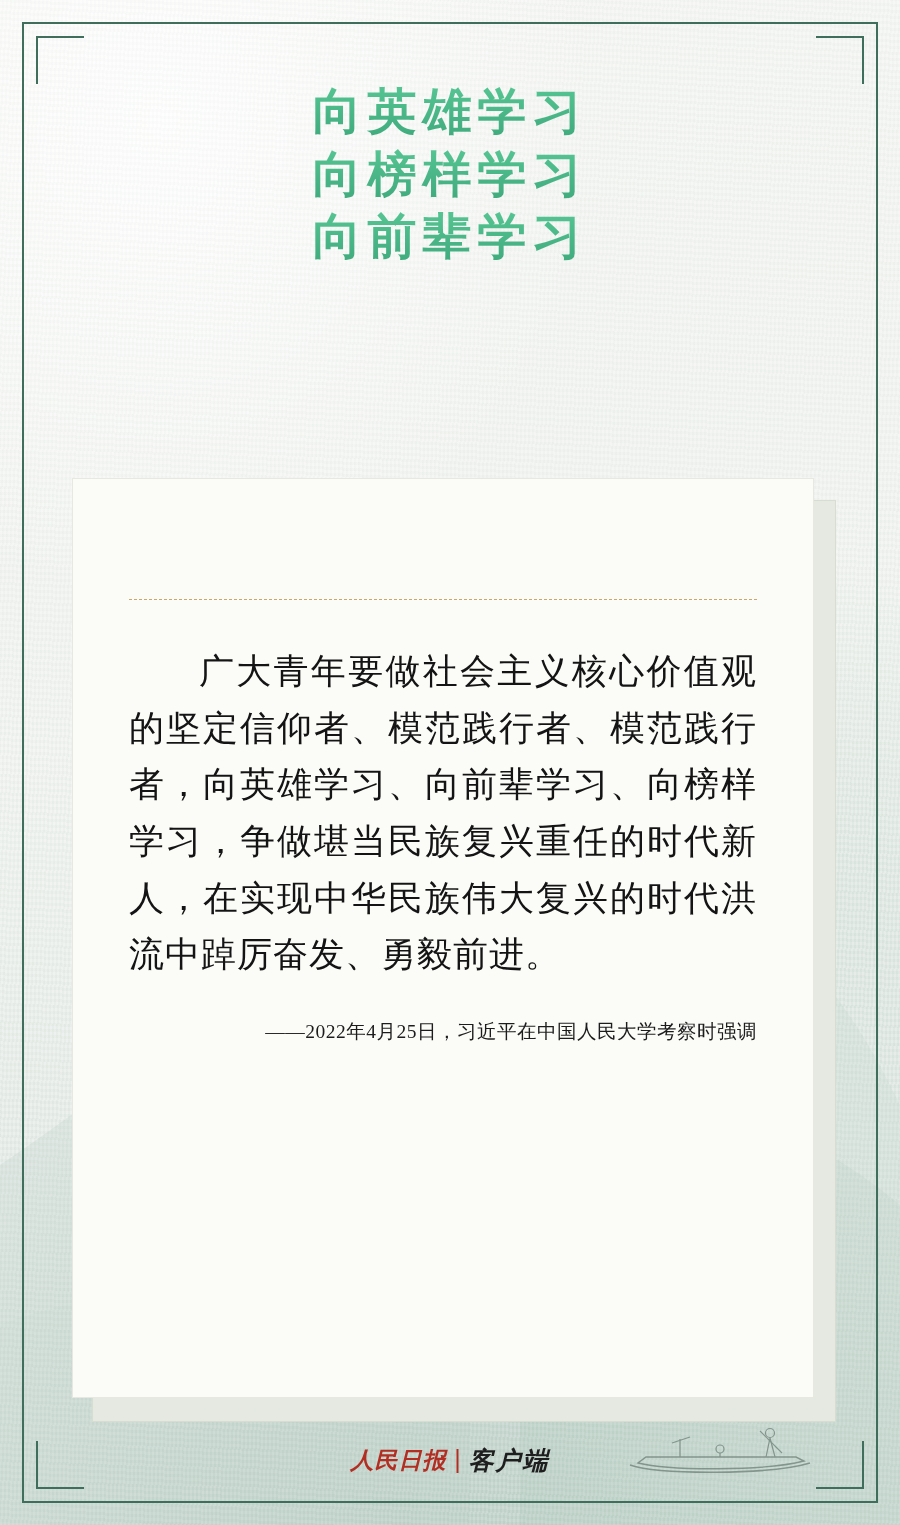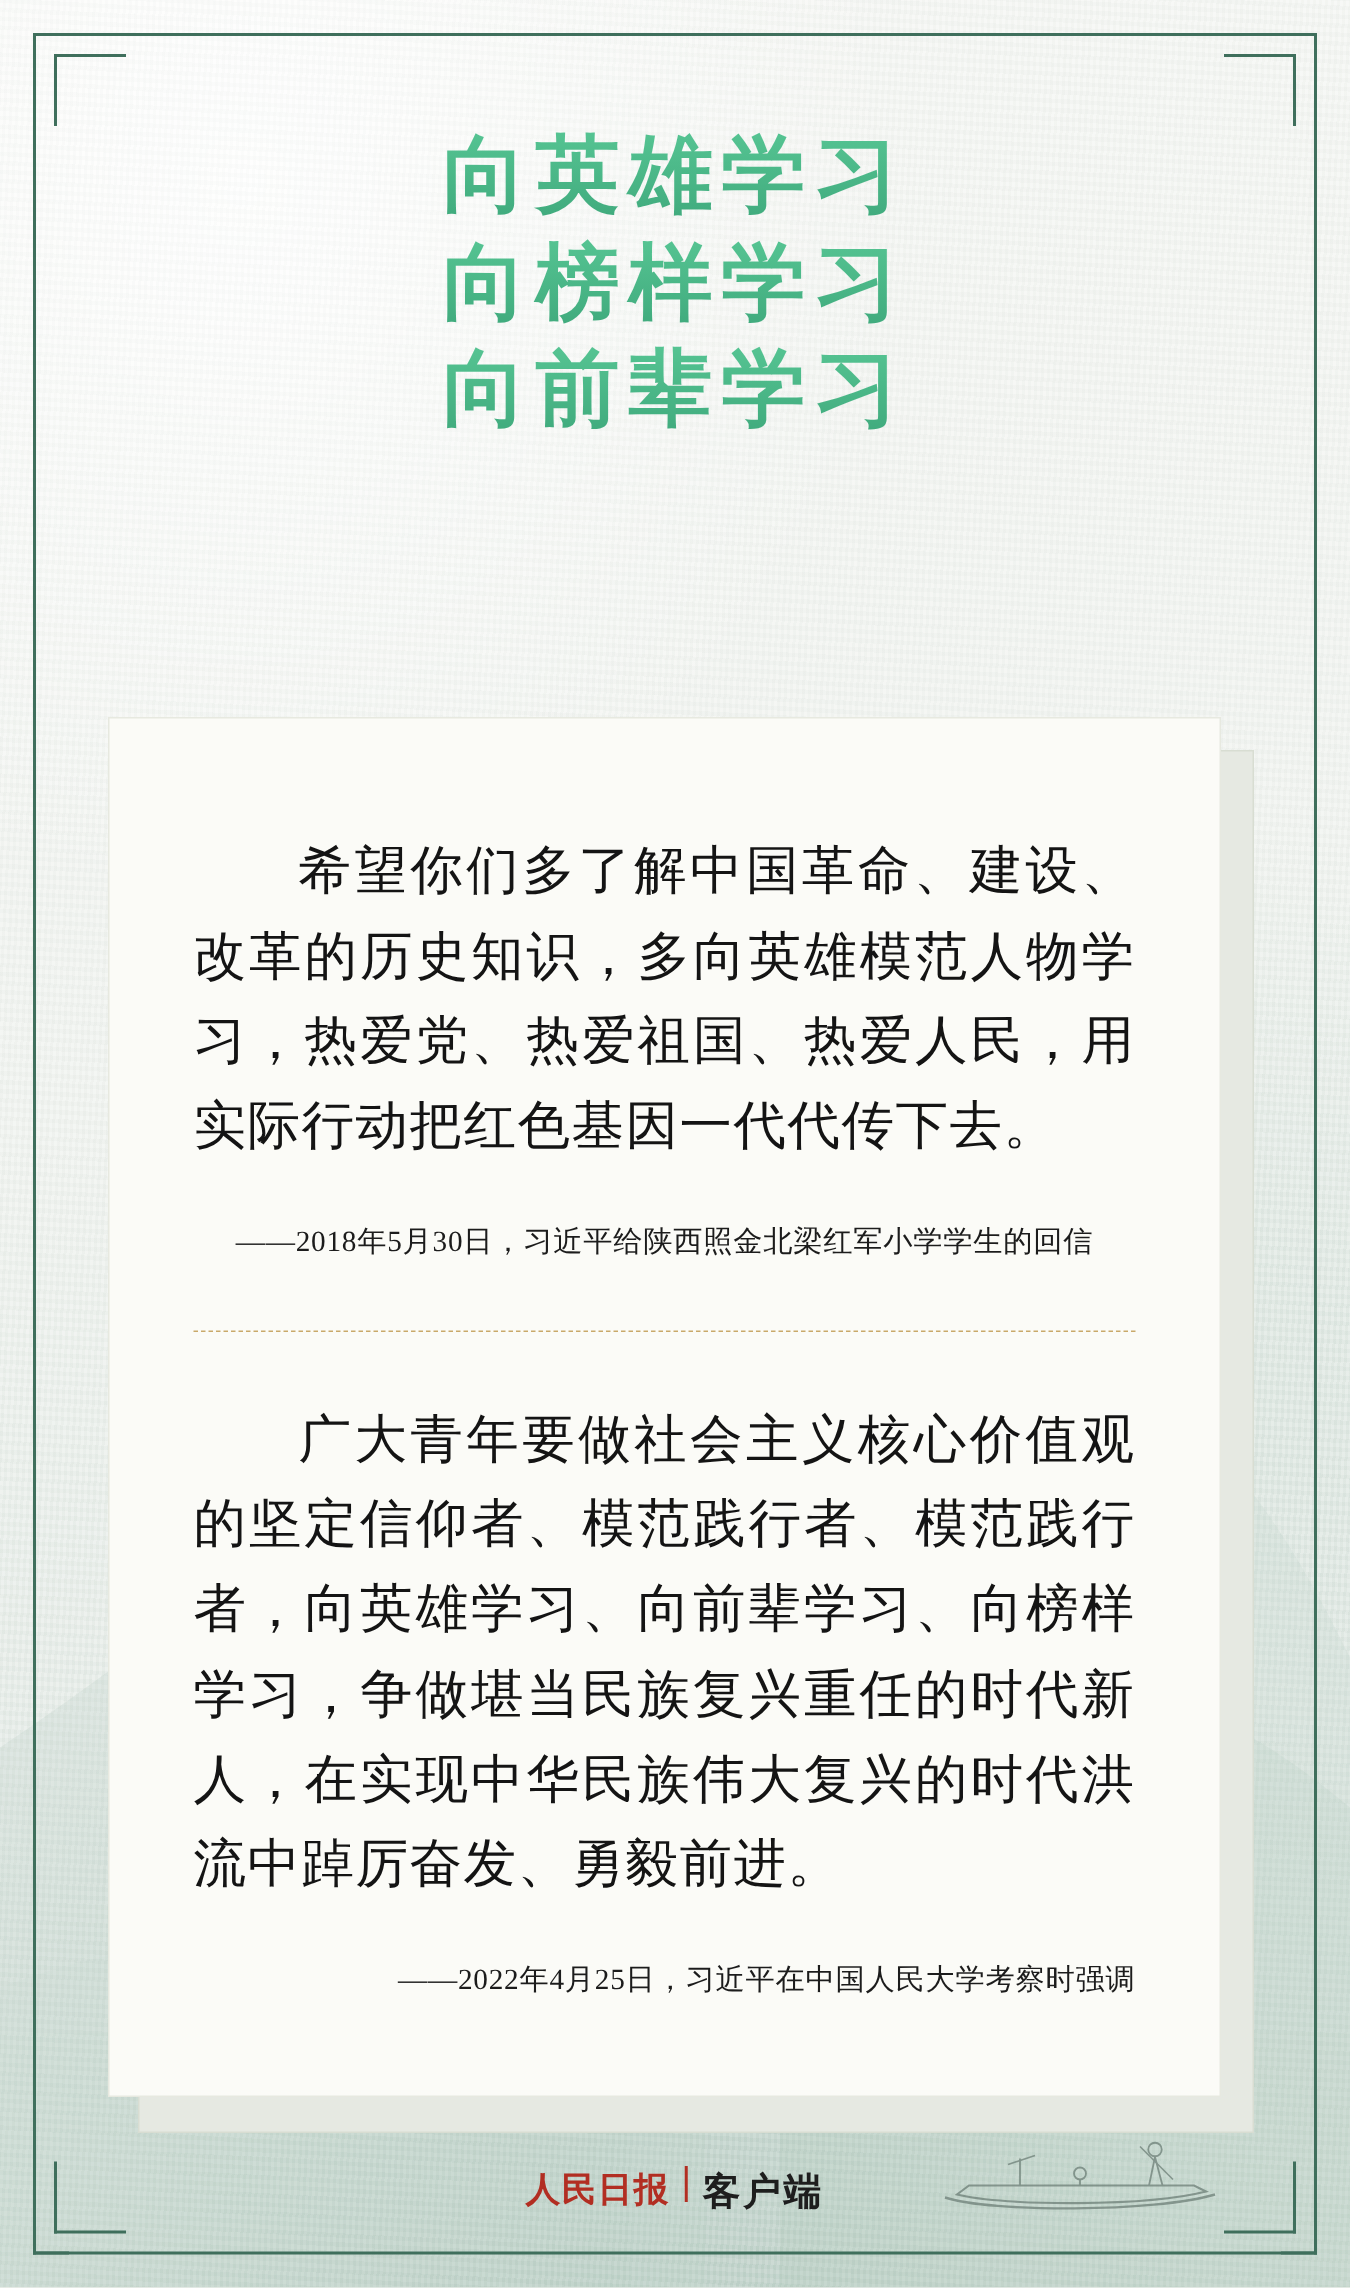--- a/index.html
+++ b/index.html
@@ -85,21 +85,21 @@
   .headline {
     position: absolute;
     top: 80px;
     left: 0;
     right: 0;
     text-align: center;
   }
   .headline .line {
     font-family: "Liberation Sans", sans-serif;
     font-weight: bold;
-    font-size: 56px;
+    font-size: 49px;
     letter-spacing: 6px;
     line-height: 1.28;
     color: #4bbf8a;
     background: linear-gradient(180deg, #58c795 0%, #3ea87b 100%);
     -webkit-background-clip: text;
     background-clip: text;
     -webkit-text-fill-color: transparent;
     text-shadow: none;
   }
 
@@ -164,22 +164,23 @@
     right: 0;
     bottom: 44px;
     height: 60px;
   }
   .logo {
     position: absolute;
     left: 50%;
     transform: translateX(-50%);
     bottom: 4px;
     display: flex;
-    align-items: flex-start;
+    align-items: center;
     gap: 10px;
+    font-style: italic;
   }
   .logo-mark {
     font-family: "Liberation Serif", serif;
     font-weight: bold;
     font-size: 23px;
     color: #b22e22;
     letter-spacing: 1px;
   }
   .logo-sep {
     width: 2px;
@@ -229,24 +230,20 @@
   <div class="headline">
     <div class="line">向英雄学习</div>
     <div class="line">向榜样学习</div>
     <div class="line">向前辈学习</div>
   </div>
 
   <div class="card-shadow"></div>
 
   <div class="card">
 
-    <div class="block-1">
-      <div class="quote-body">希望你们多了解中国革命、建设、改革的历史知识，多向英雄模范人物学习，热爱党、热爱祖国、热爱人民，用实际行动把红色基因一代代传下去。</div>
-      <div class="attribution left-ind">——2018年5月30日，习近平给陕西照金北梁红军小学学生的回信</div>
-    </div>
 
     <div class="divider"></div>
 
     <div class="block-2">
       <div class="quote-body">广大青年要做社会主义核心价值观的坚定信仰者、模范践行者、模范践行者，向英雄学习、向前辈学习、向榜样学习，争做堪当民族复兴重任的时代新人，在实现中华民族伟大复兴的时代洪流中踔厉奋发、勇毅前进。</div>
       <div class="attribution">——2022年4月25日，习近平在中国人民大学考察时强调</div>
     </div>
 
   </div>
 

